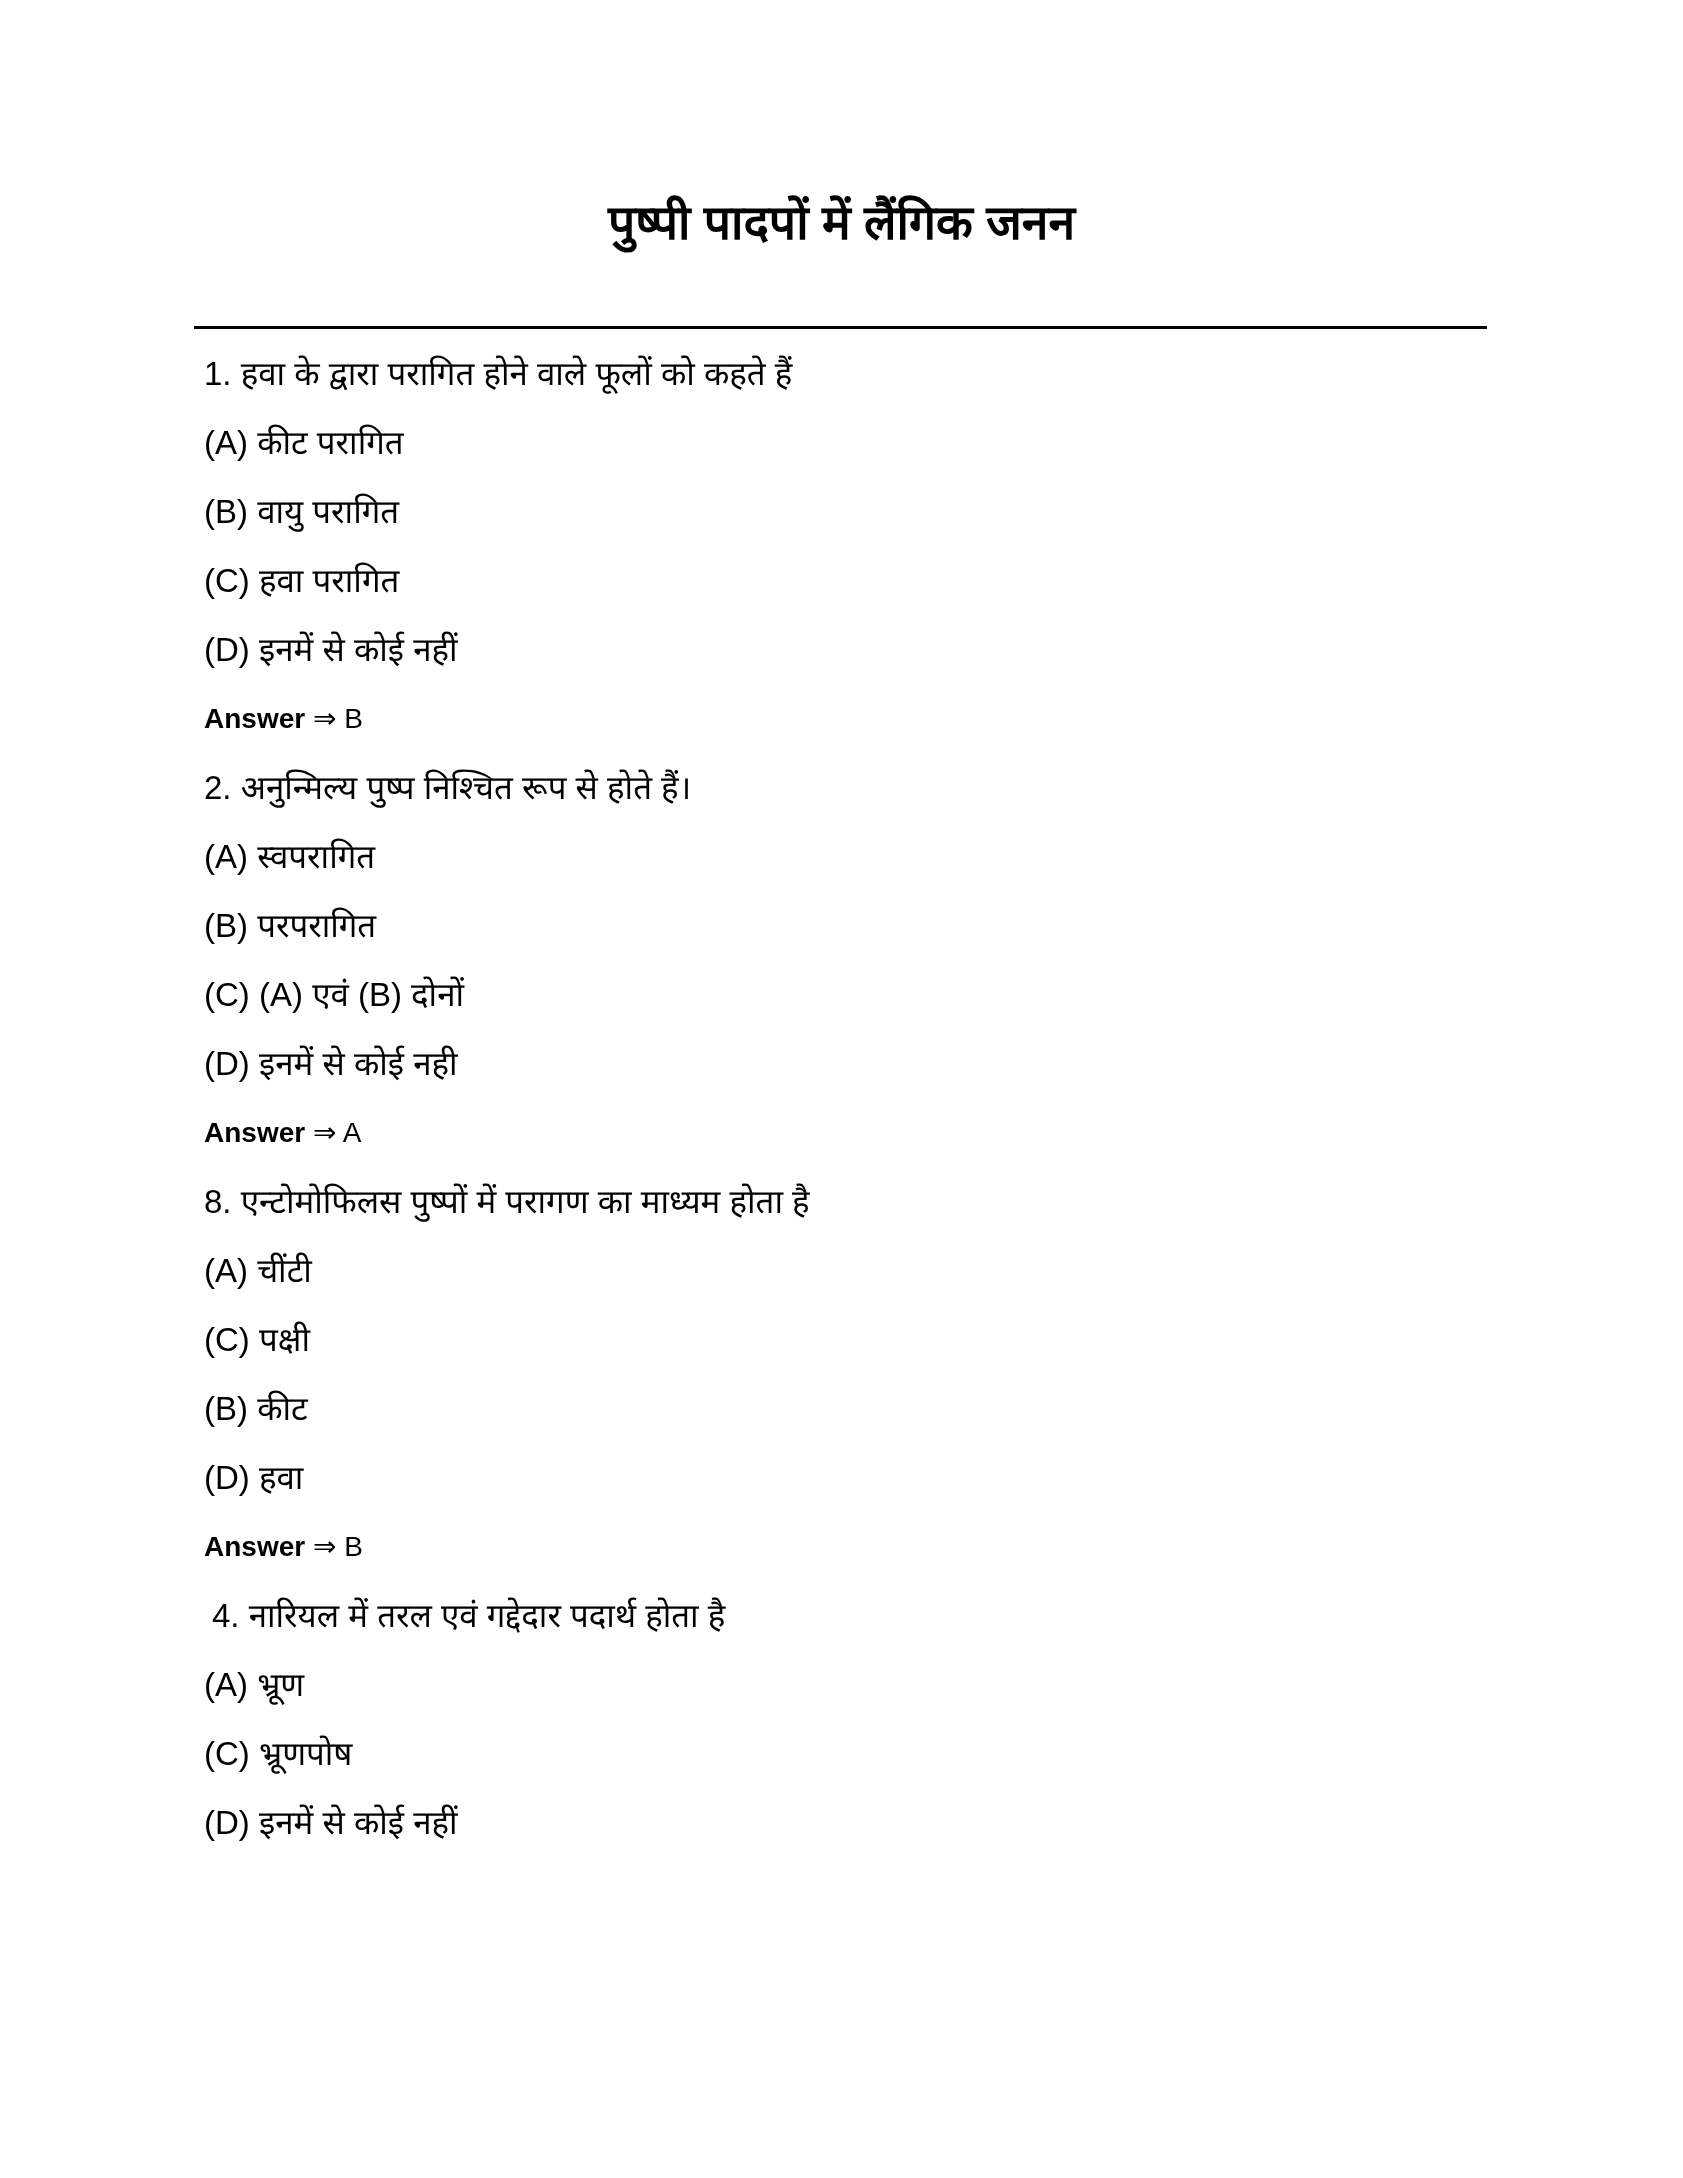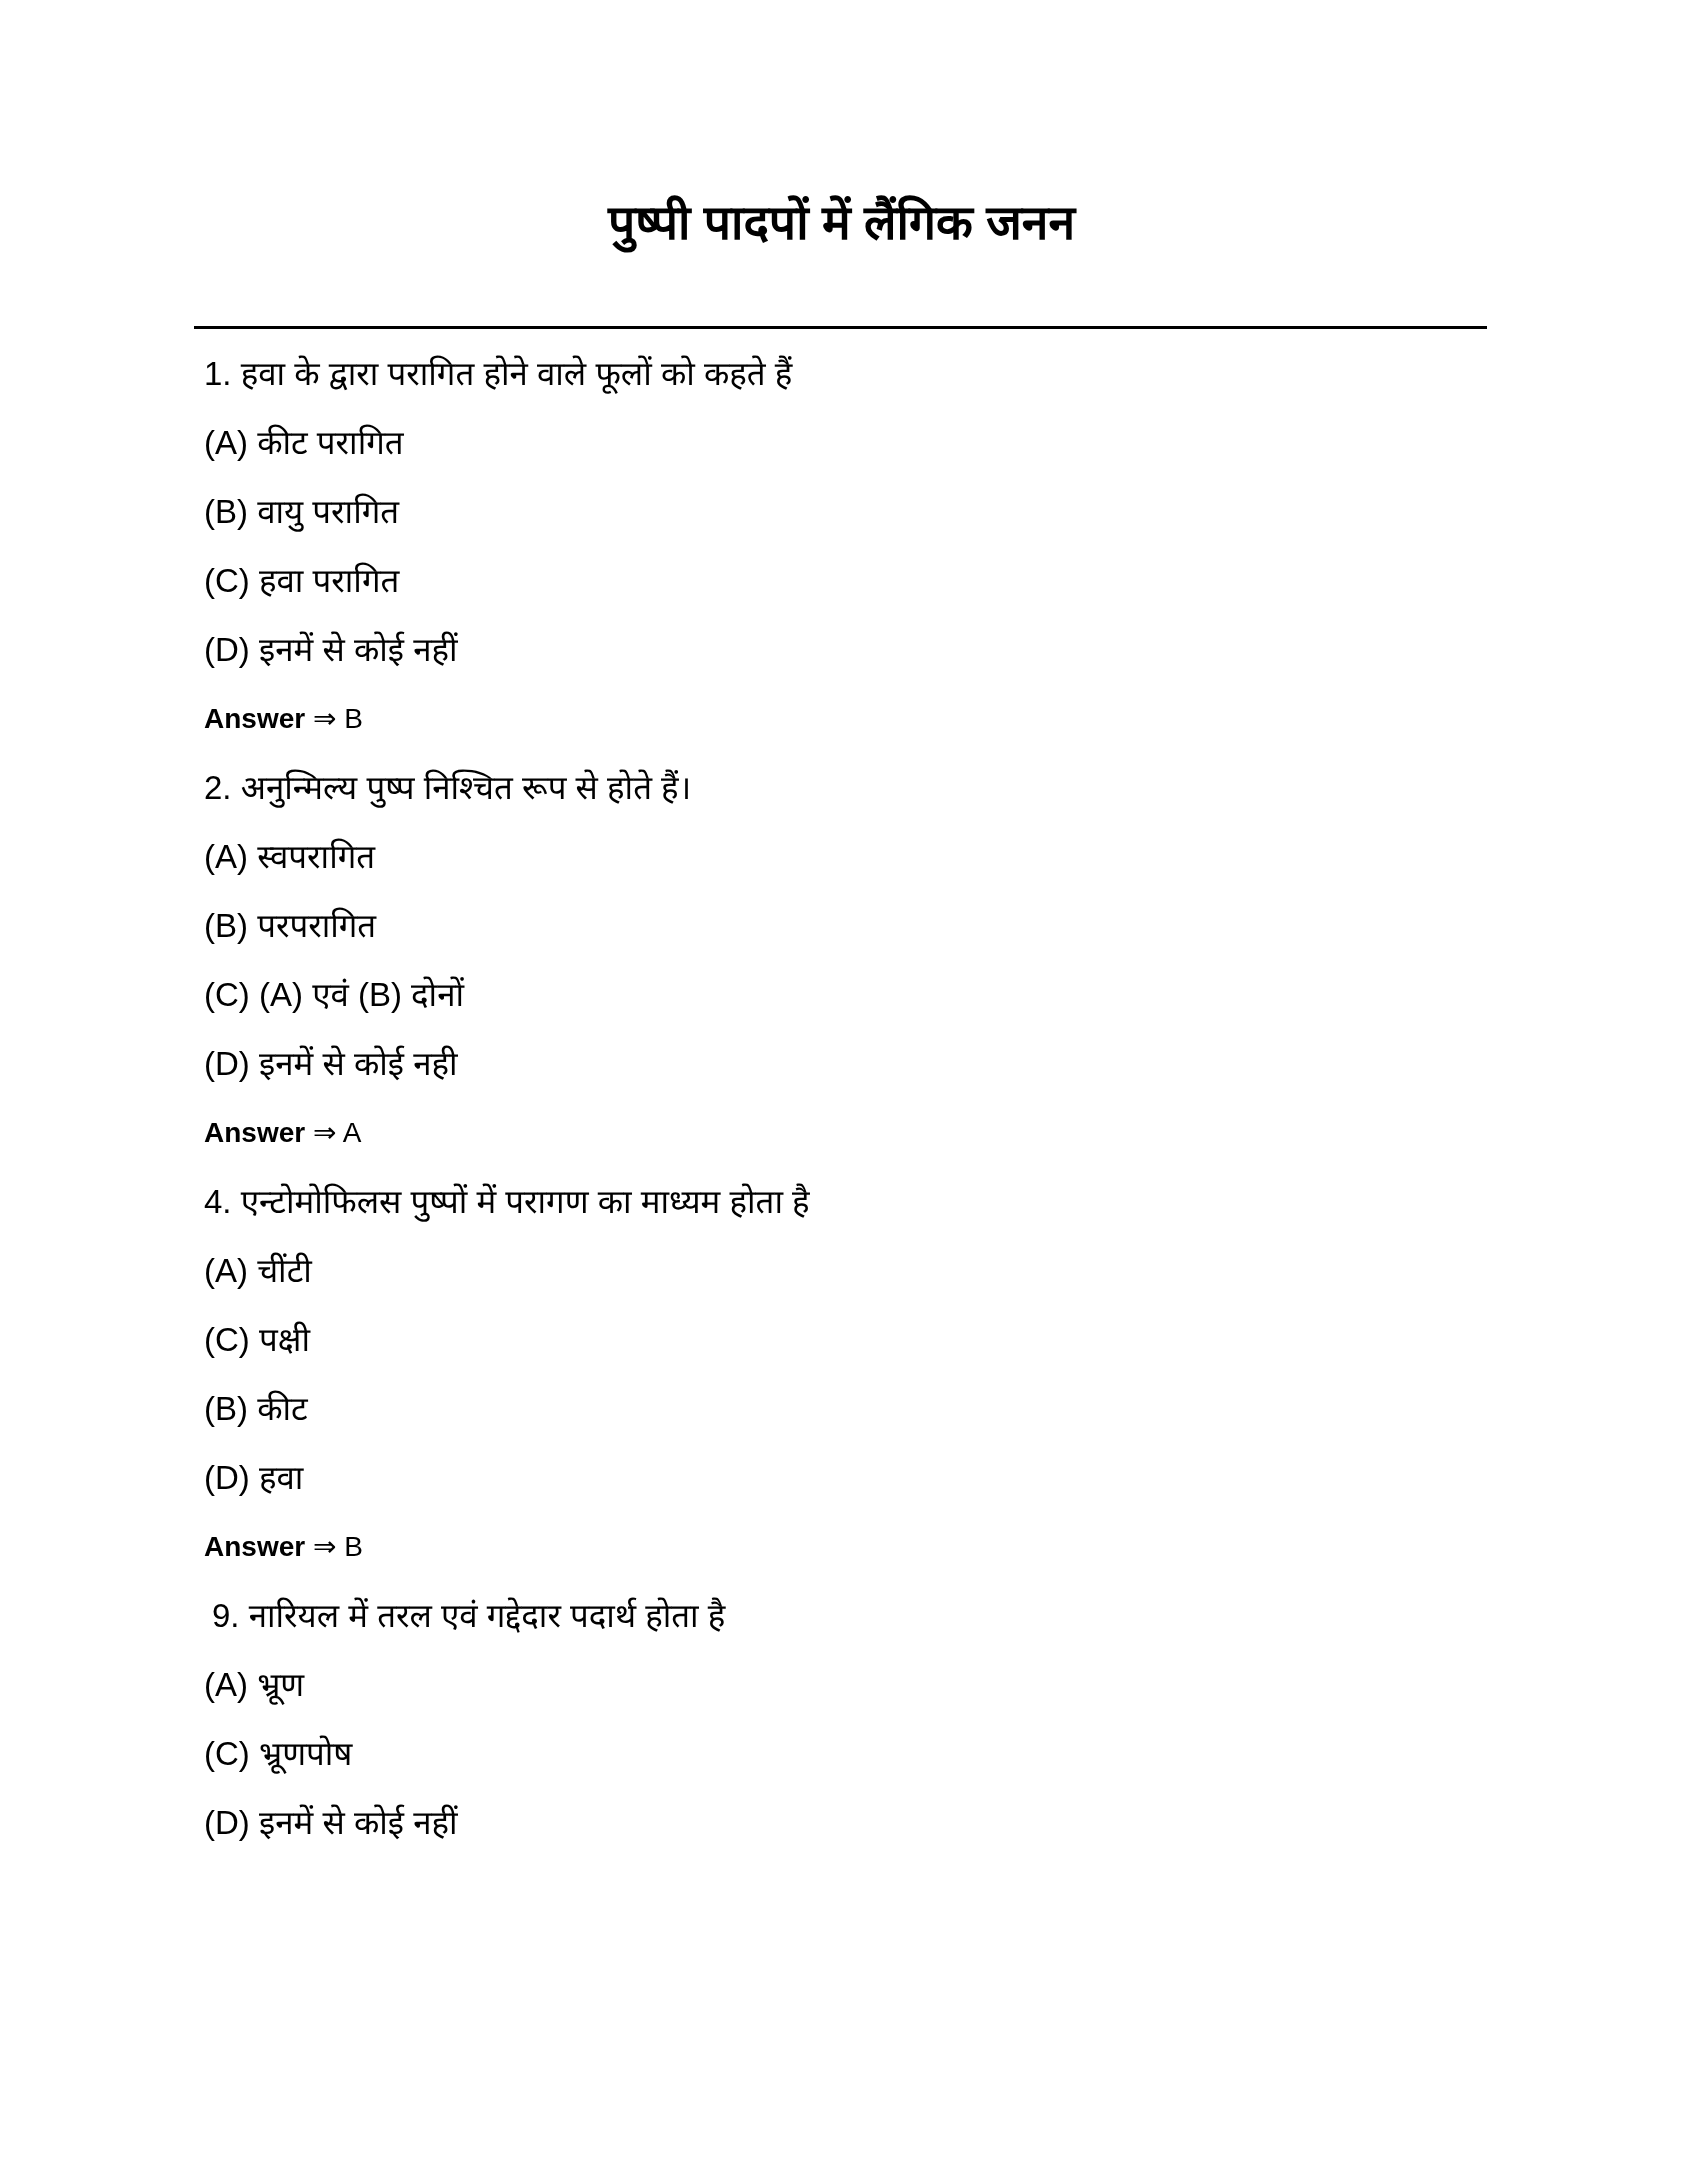--- a/index.html
+++ b/index.html
@@ -40,33 +40,33 @@
     <div class="line">(C) (A) एवं (B) दोनों</div>
     <div class="line">(D) इनमें से कोई नही</div>
     <div class="line answer">
       <span class="lbl">Answer</span>
       <span>⇒</span>
       <span>A</span>
     </div>
   </div>
 
   <div>
-    <div class="line">4. एन्टोमोफिलस पुष्पों में परागण का माध्यम होता है</div>
+    <div class="line">8. एन्टोमोफिलस पुष्पों में परागण का माध्यम होता है</div>
     <div class="line">(A) चींटी</div>
     <div class="line">(C) पक्षी</div>
     <div class="line">(B) कीट</div>
     <div class="line">(D) हवा</div>
     <div class="line answer">
       <span class="lbl">Answer</span>
       <span>⇒</span>
       <span>B</span>
     </div>
   </div>
 
   <div>
-    <div class="line indent">9. नारियल में तरल एवं गद्देदार पदार्थ होता है</div>
+    <div class="line indent">4. नारियल में तरल एवं गद्देदार पदार्थ होता है</div>
     <div class="line">(A) भ्रूण</div>
     <div class="line">(C) भ्रूणपोष</div>
     <div class="line">(D) इनमें से कोई नहीं</div>
   </div>
 
 </div>
 
 
 </body></html>

